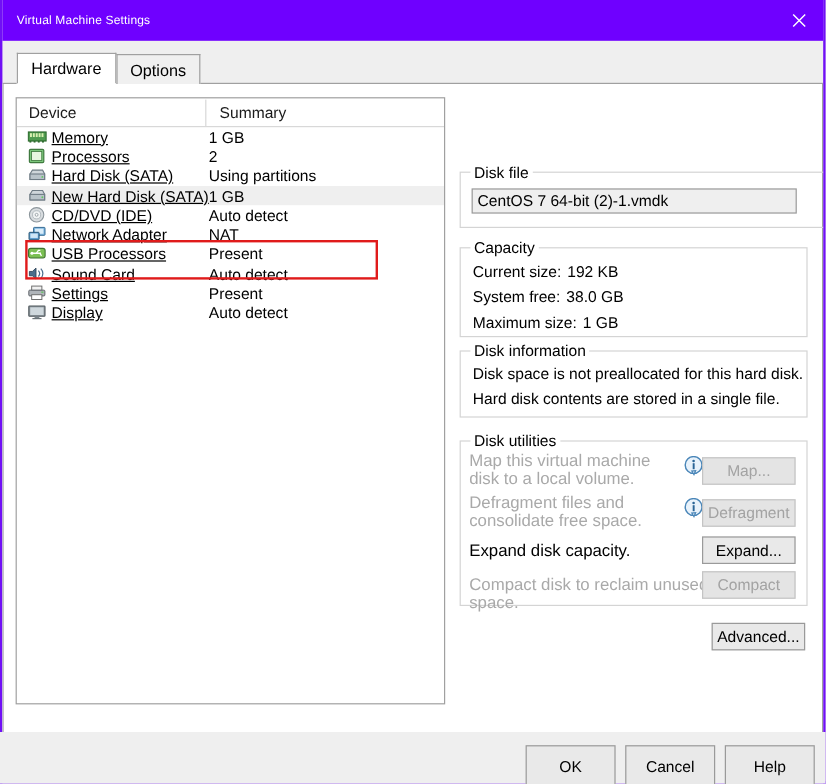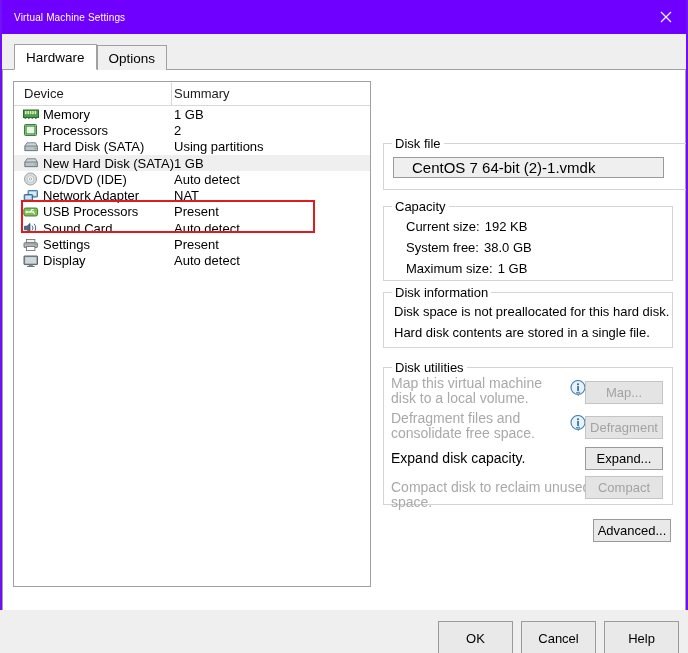--- a/index.html
+++ b/index.html
@@ -90,43 +90,45 @@
     background: #fff;
     overflow: hidden;
   }
   .dev-header {
     display: flex;
     height: 24px;
     align-items: center;
     font-size: 13px;
     color: #1b1b1b;
     border-bottom: 1px solid #d8d8d8;
+    gap: 9px;
   }
   .dev-header .c1 { width: 158px; padding-left: 10px; }
   .dev-header .c2 { padding-left: 2px; }
   .dev-header .c1, .dev-header .c2 { position: relative; }
   .dev-header .c1::after {
     content:""; position:absolute; right:0; top:-3px; height:22px;
     width:1px; background:#d8d8d8;
   }
 
   .dev-row {
     display: flex;
     align-items: center;
     height: 16.3px;
     font-size: 13px;
     color: #000;
     cursor: default;
   }
   .dev-row.selected { background: #efefef; }
   .dev-name {
     width: 158px;
-    display: flex; align-items: center;
+    display: flex; 
     padding-left: 9px;
     white-space: nowrap;
+    text-decoration: underline;
   }
   .dev-summary { padding-left: 2px; white-space: nowrap; }
   .dev-icon {
     width: 16px; height: 14px;
     margin-right: 4px;
     flex: none;
     display: block;
   }
 
   
@@ -170,37 +172,37 @@
     color: #000;
   }
 
   #grp-diskfile { left: 378px; top: 73px; width: 350px; height: 47px; }
   .diskfile-box {
     position: absolute;
     left: 9px; top: 13px;
     width: 271px; height: 21px;
     background: #efefef;
     border: 1px solid #9b9b9b;
-    font-size: 15px;
+    font-size: 13px;
     color: #000;
     display: flex; align-items: center;
-    padding-left: 18px;
+    padding-left: 4px;
     white-space: nowrap;
     overflow: hidden;
   }
 
   #grp-capacity { left: 378px; top: 136px; width: 290px; height: 75px; }
   .cap-line {
     position: absolute;
     left: 10px;
     font-size: 13px;
     color: #000;
     white-space: nowrap;
   }
-  .cap-line span.lbl { display: inline-block; margin-left: 12px; }
+  .cap-line span.lbl { display: inline-block; }
   .cap-line span.val { padding-left: 5px; }
 
   #grp-diskinfo { left: 378px; top: 222px; width: 290px; height: 56px; }
   .info-line {
     position: absolute;
     left: 10px;
     font-size: 13px;
     color: #000;
     white-space: nowrap;
   }

